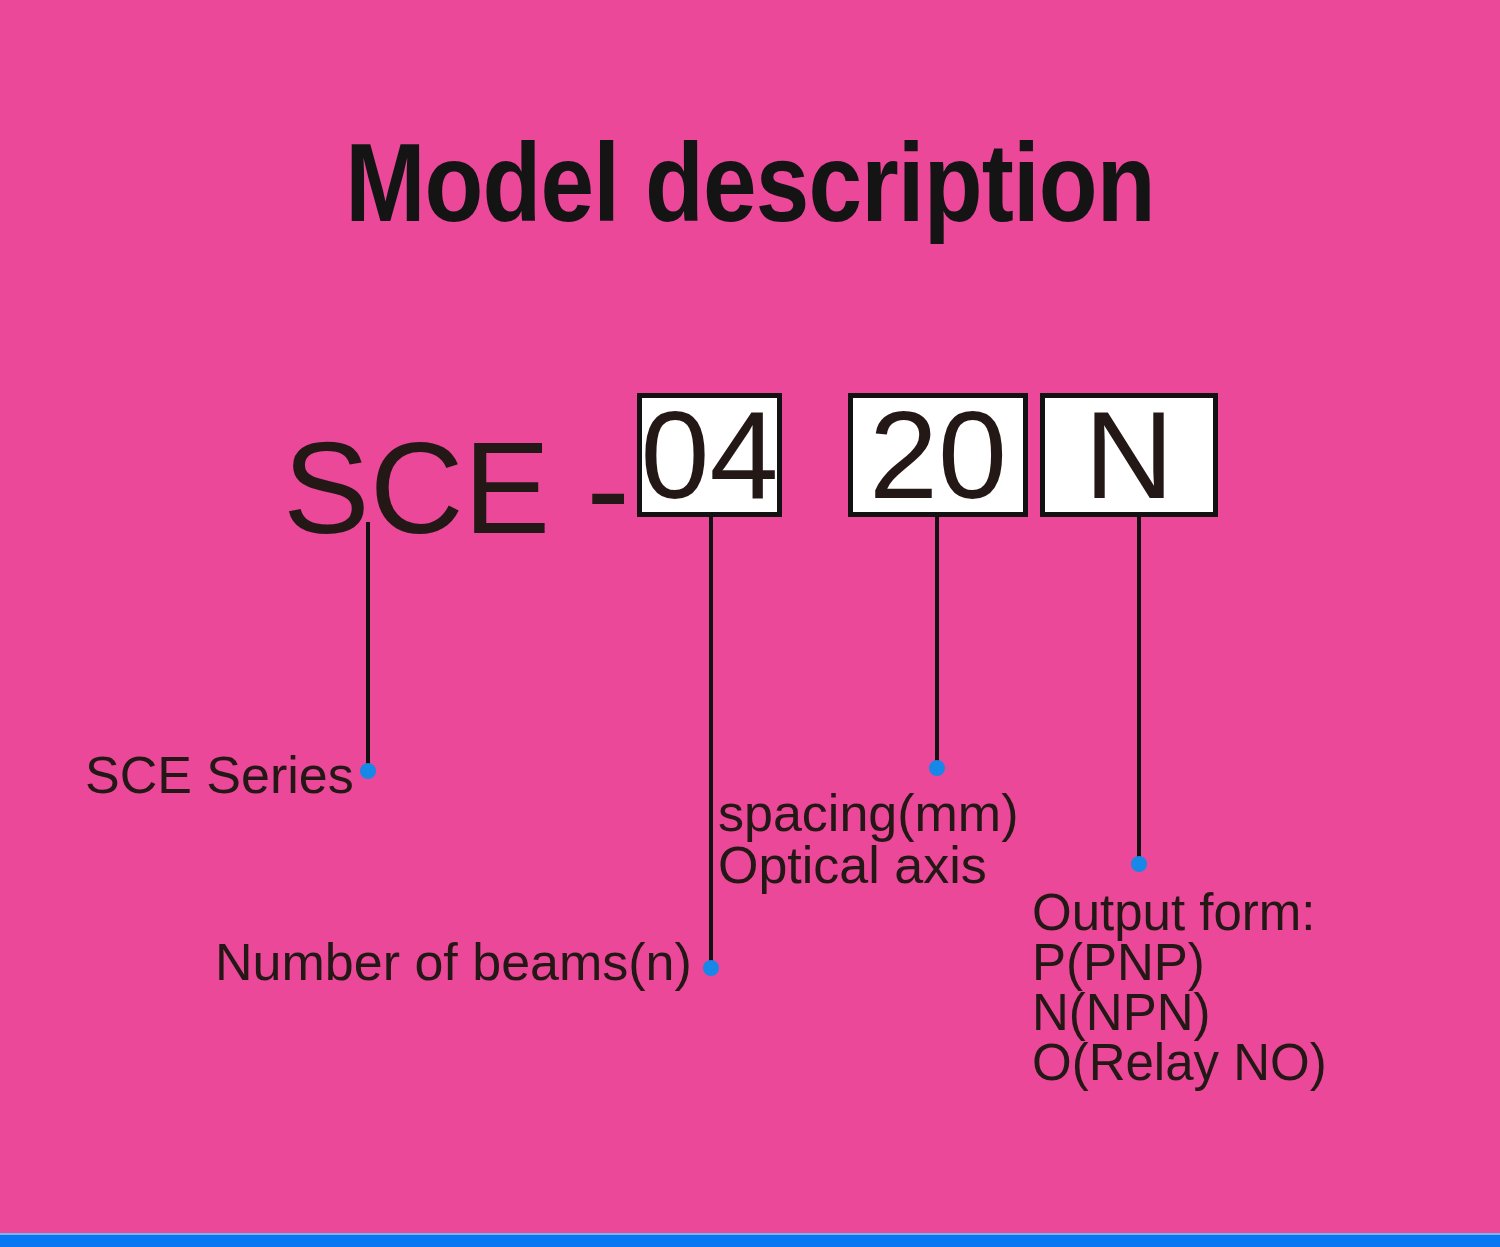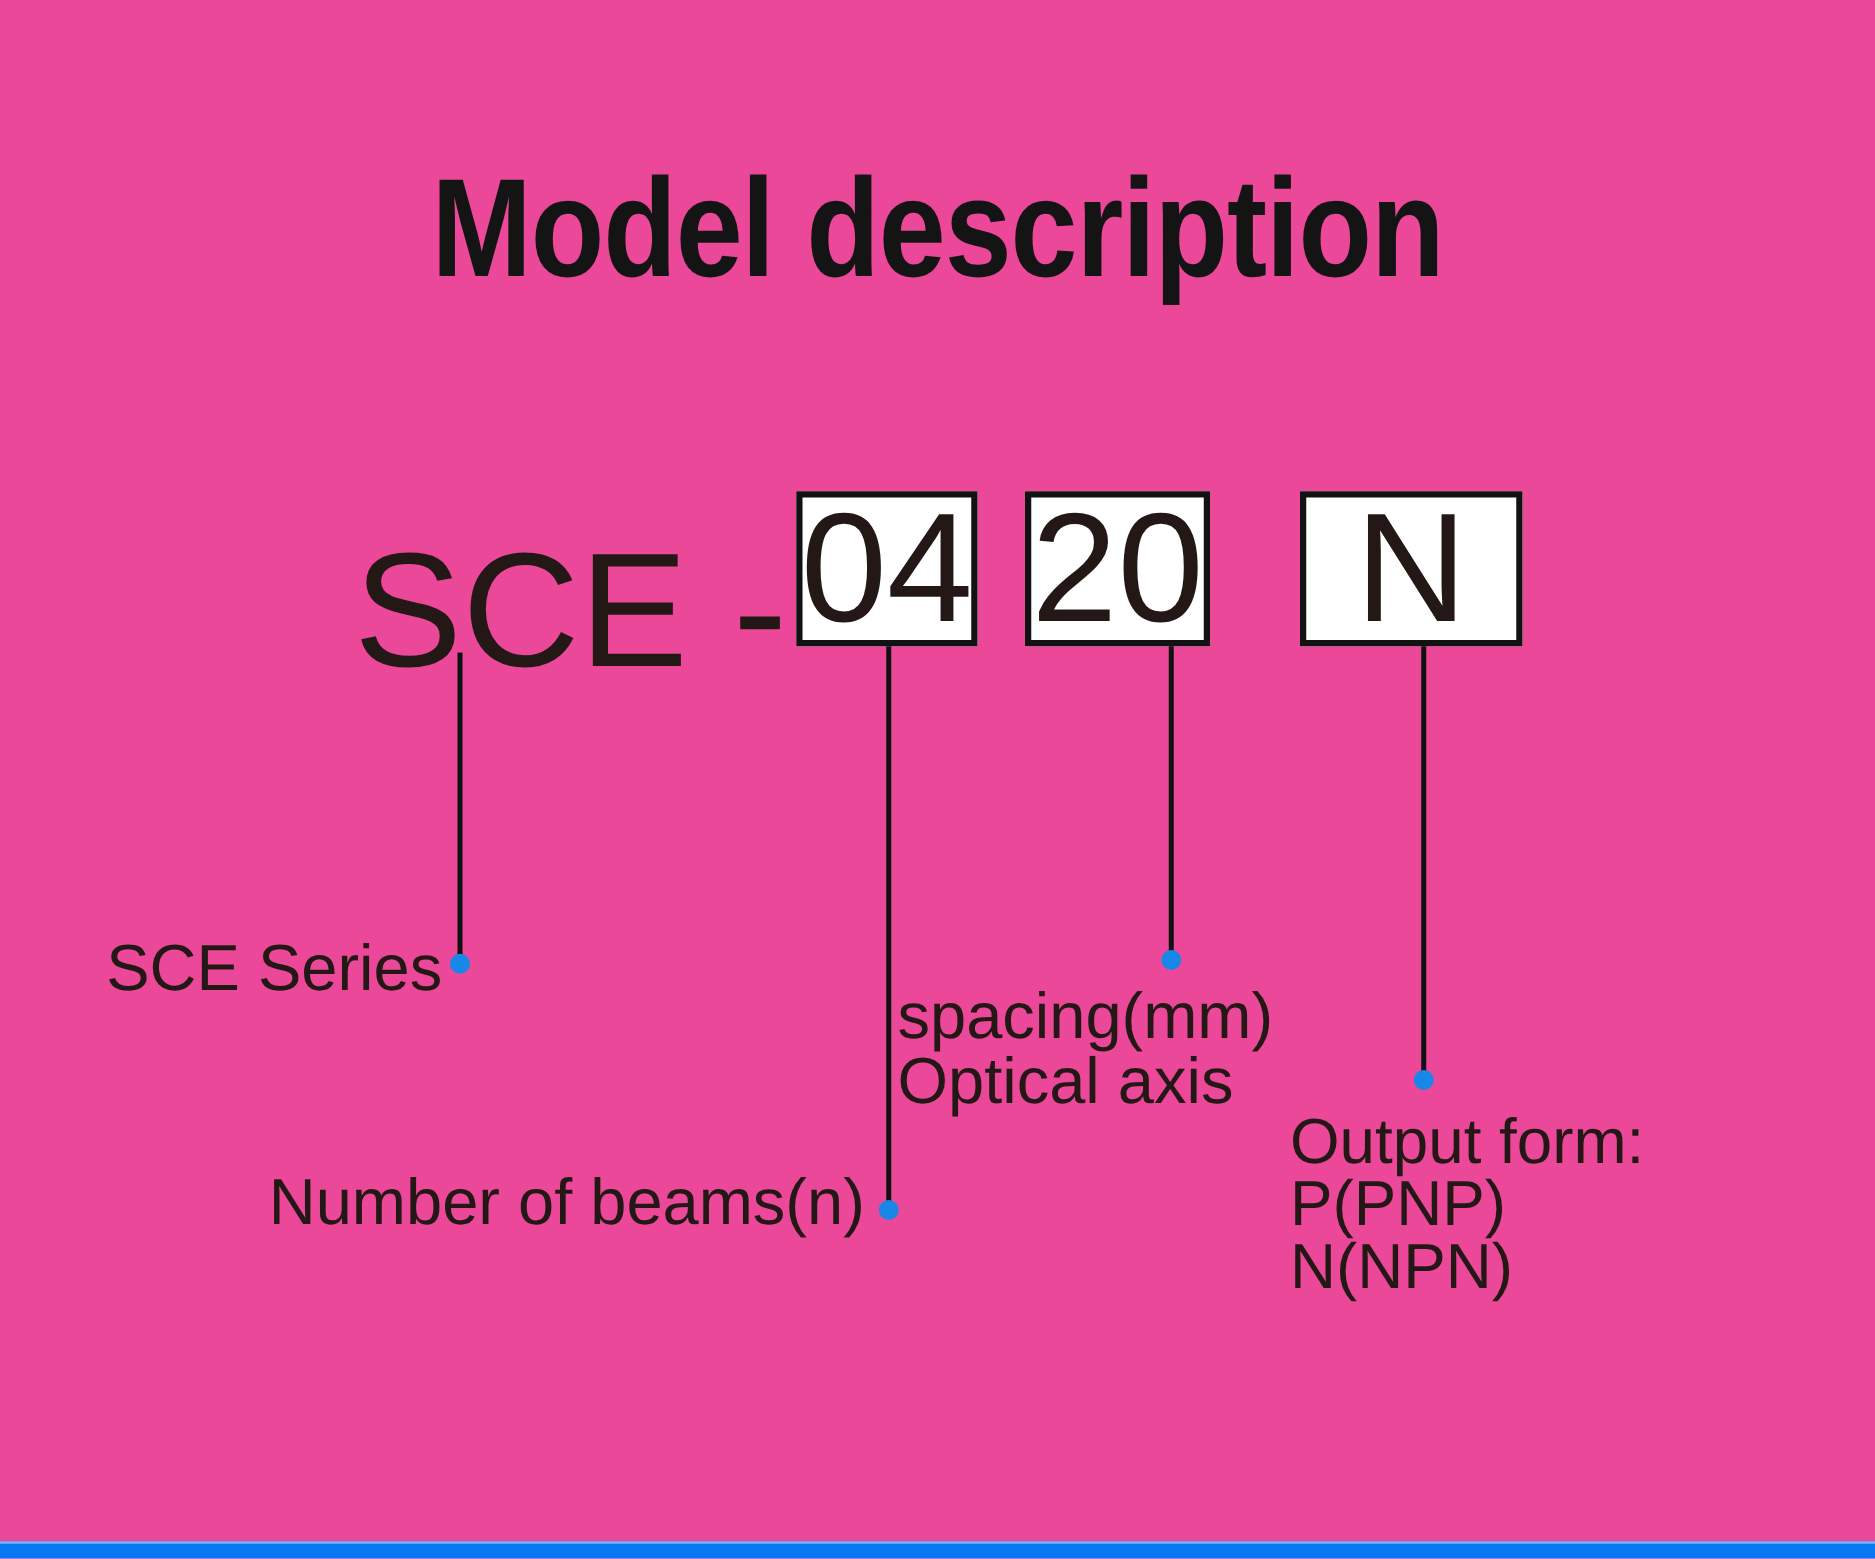--- a/index.html
+++ b/index.html
@@ -56,21 +56,21 @@
     display: flex;
     align-items: center;
     justify-content: center;
   }
   .code-box .code-value {
     font-size: 124px;
     line-height: 1;
     color: var(--text, #231815);
   }
   .box-beams   { left: 637px;  width: 145px; }
-  .box-spacing { left: 820px;  width: 148px; }
+  .box-spacing { left: 848px;  width: 180px; }
   .box-output  { left: 1040px; width: 178px; }
 
   
   .connector {
     position: absolute;
     width: 4px;
     background: var(--line, #111111);
   }
   .line-series  { left: 366px;  top: 522px; height: 243px; }
   .line-beams   { left: 709px;  top: 517px; height: 445px; }
@@ -152,17 +152,18 @@
 
   <div class="callout label-spacing">
     <div>spacing(mm)</div>
     <div>Optical axis</div>
   </div>
 
   <div class="callout label-output">
     <div>Output form:</div>
     <div>P(PNP)</div>
     <div>N(NPN)</div>
+    <div>O(Relay NO)</div>
   </div>
 
   <div class="footer-bar"></div>
 
 </div>
 
 </body></html>

